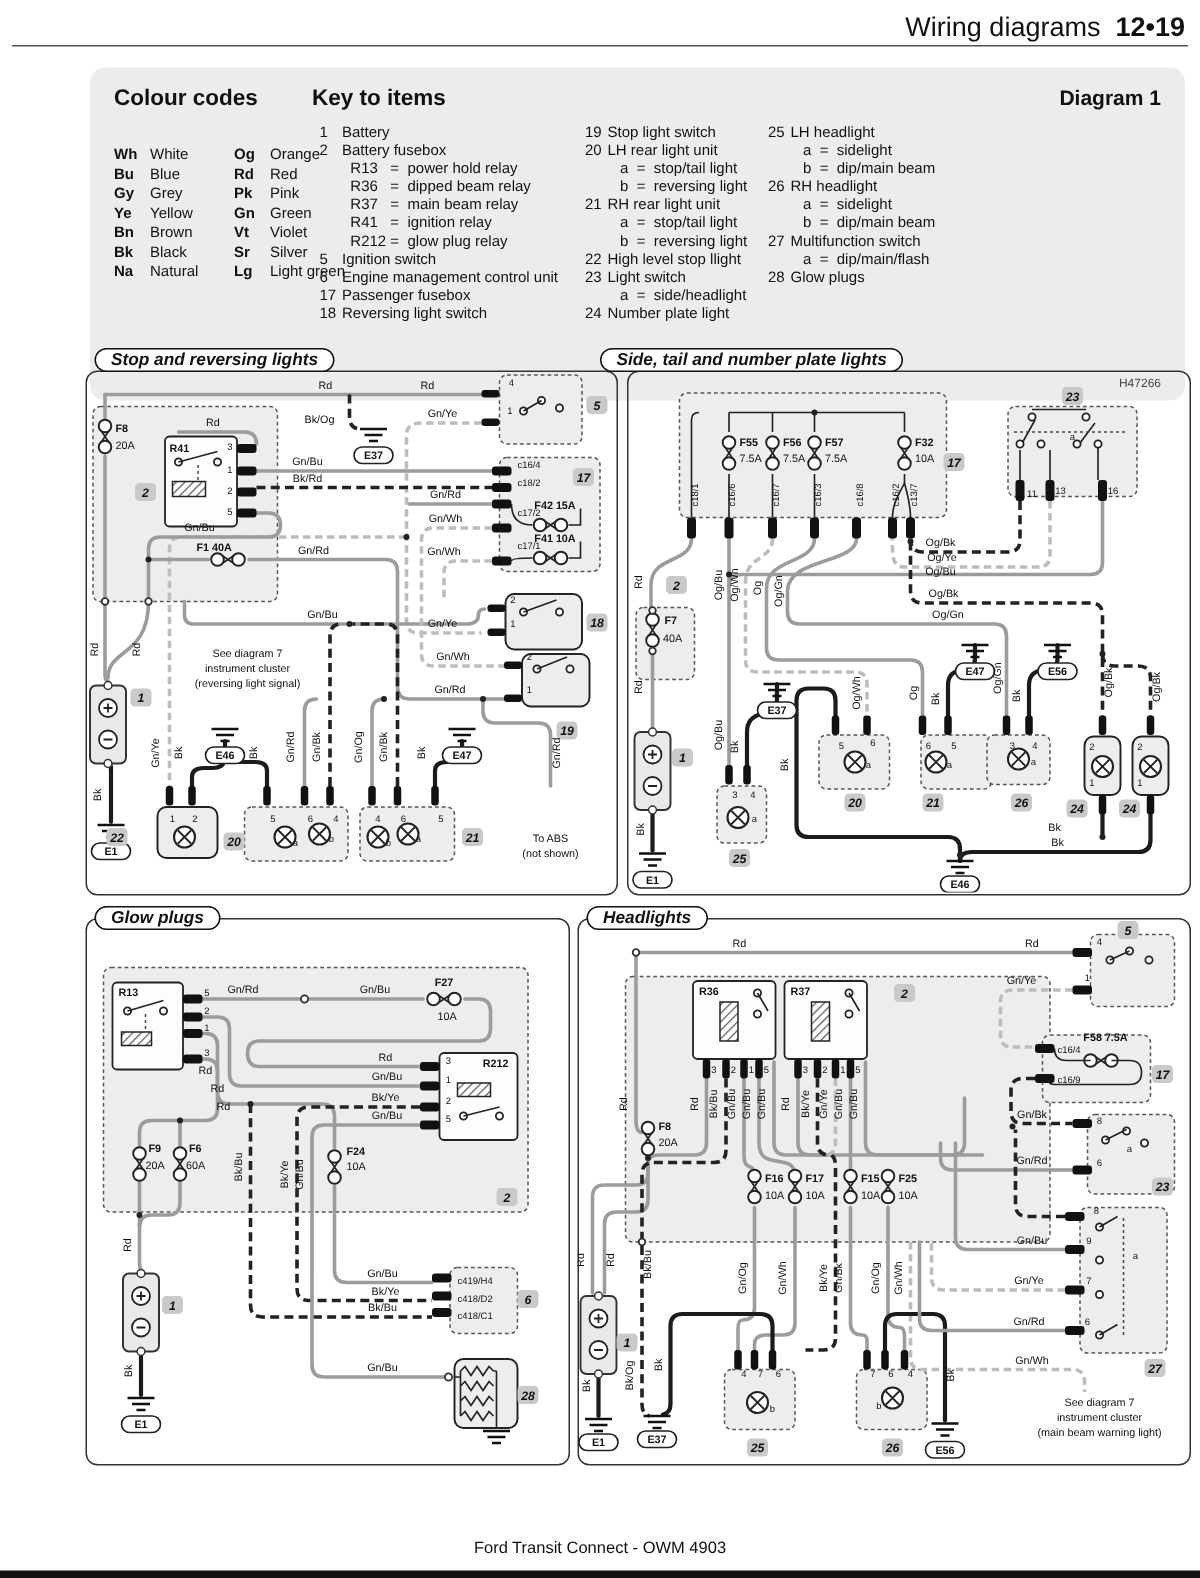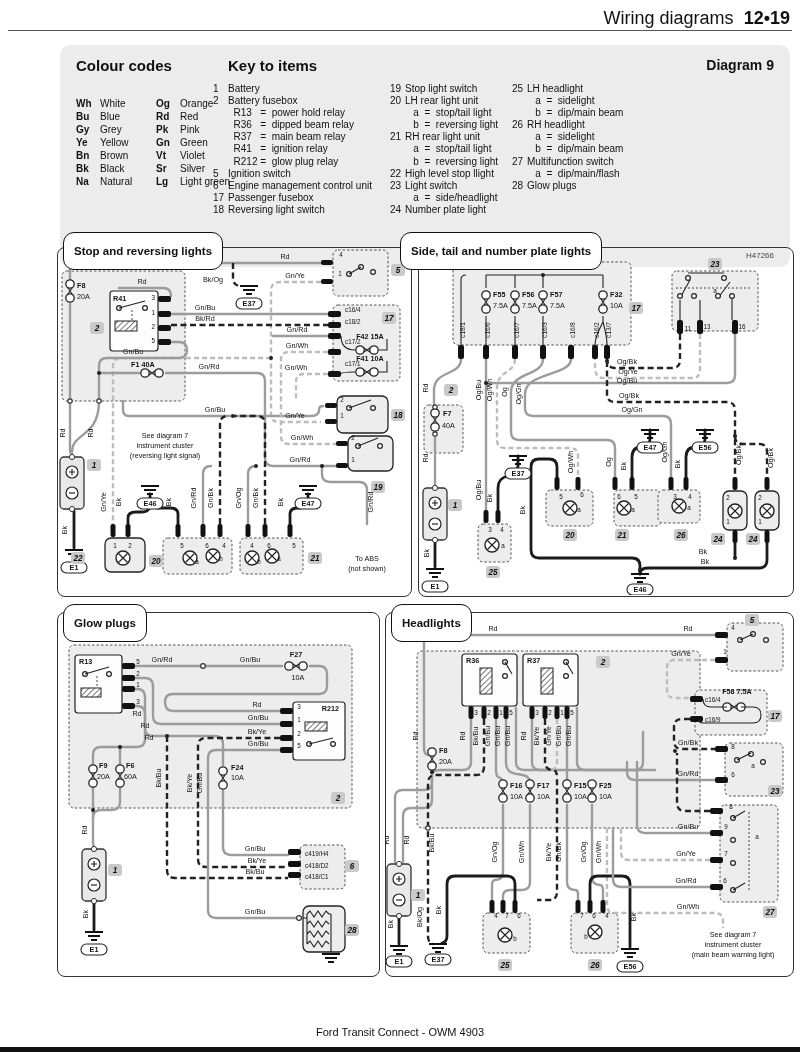--- a/index.html
+++ b/index.html
@@ -15,21 +15,21 @@
   .cn{width:56px;}
   .clist{position:absolute;left:16px;top:38px;margin-top:14px;}
   .krow{display:flex;font-size:10px;line-height:12.1px;}
   .kn{width:15px;flex:none;}
   .kt{white-space:pre;}
   .kcol{position:absolute;top:38px;}
   .diag{position:absolute;right:16px;top:12px;font-size:14px;font-weight:700;}
   .ref{position:absolute;right:16px;bottom:7px;font-size:8px;color:#444;padding-left:13px;}
   .panel{position:absolute;border:1.3px solid #333;border-radius:8px;}
   .pill{position:absolute;background:#fff;border:1.4px solid #111;border-radius:11px;
-        font-size:11.5px;font-weight:700;padding:12px 10px;white-space:nowrap;z-index:3;}
+        font-size:11.5px;font-weight:700;font-style:italic;padding:1px 10px;white-space:nowrap;z-index:3;}
   .psvg{position:absolute;z-index:2;}
   .footer{position:absolute;bottom:14px;left:0;width:100%;text-align:center;font-size:11px;}
   .bbar{position:absolute;bottom:0;left:0;width:100%;height:5px;background:#111;}
   
   .wg{stroke:#9c9c9c;stroke-width:2.4;fill:none;stroke-linecap:round;}
   .wl{stroke:#bdbdbd;stroke-width:2.4;fill:none;stroke-dasharray:5,3;stroke-linecap:butt;}
   .wd{stroke:#222;stroke-width:2.4;fill:none;stroke-dasharray:6,3.5;stroke-linecap:butt;}
   .wk{stroke:#1b1b1b;stroke-width:2.8;fill:none;stroke-linecap:round;}
   .il{stroke:#222;stroke-width:1.1;fill:none;}
   .id2{stroke:#444;stroke-width:1;fill:none;stroke-dasharray:2,2;}
@@ -134,21 +134,21 @@
           <span class="cc">Sr</span>
           <span class="cn">Silver</span>
         </div>
         <div class="crow">
           <span class="cc">Na</span>
           <span class="cn">Natural</span>
           <span class="cc">Lg</span>
           <span class="cn">Light green</span>
         </div>
       </div>
-    <div class="lg-h" style="left:168px;top:12px">Key to items</div>
+    <div class="lg-h" style="left:148px;top:12px">Key to items</div>
     <div class="kcol" style="left:153px">
 
     <div class="krow">
           <span class="kn">1</span>
           <span class="kt">Battery</span>
         </div>
         <div class="krow">
           <span class="kn">2</span>
           <span class="kt">Battery fusebox</span>
         </div>
@@ -268,21 +268,21 @@
         </div>
         <div class="krow">
           <span class="kn"></span>
           <span class="kt">   a  =  dip/main/flash</span>
         </div>
         <div class="krow">
           <span class="kn">28</span>
           <span class="kt">Glow plugs</span>
         </div>
       </div>
-    <div class="diag">Diagram 9</div>
+    <div class="diag">Diagram 1</div>
     <div class="ref">H47266</div>
   </div>
 
   <div class="pill" style="left:63px;top:232px">Stop and reversing lights</div>
   <div class="panel" style="left:57px;top:247px;width:353px;height:348px"></div>
   <svg class="psvg" style="left:57px;top:240px" width="353" height="355" viewBox="0 0 353 355">
     <g>
       <rect class="db" x="5" y="31" width="123" height="130" rx="5"></rect>
       <rect class="db" x="276" y="10" width="55" height="46" rx="5"></rect>
       <rect class="db" x="276" y="65" width="67" height="76" rx="5"></rect>

